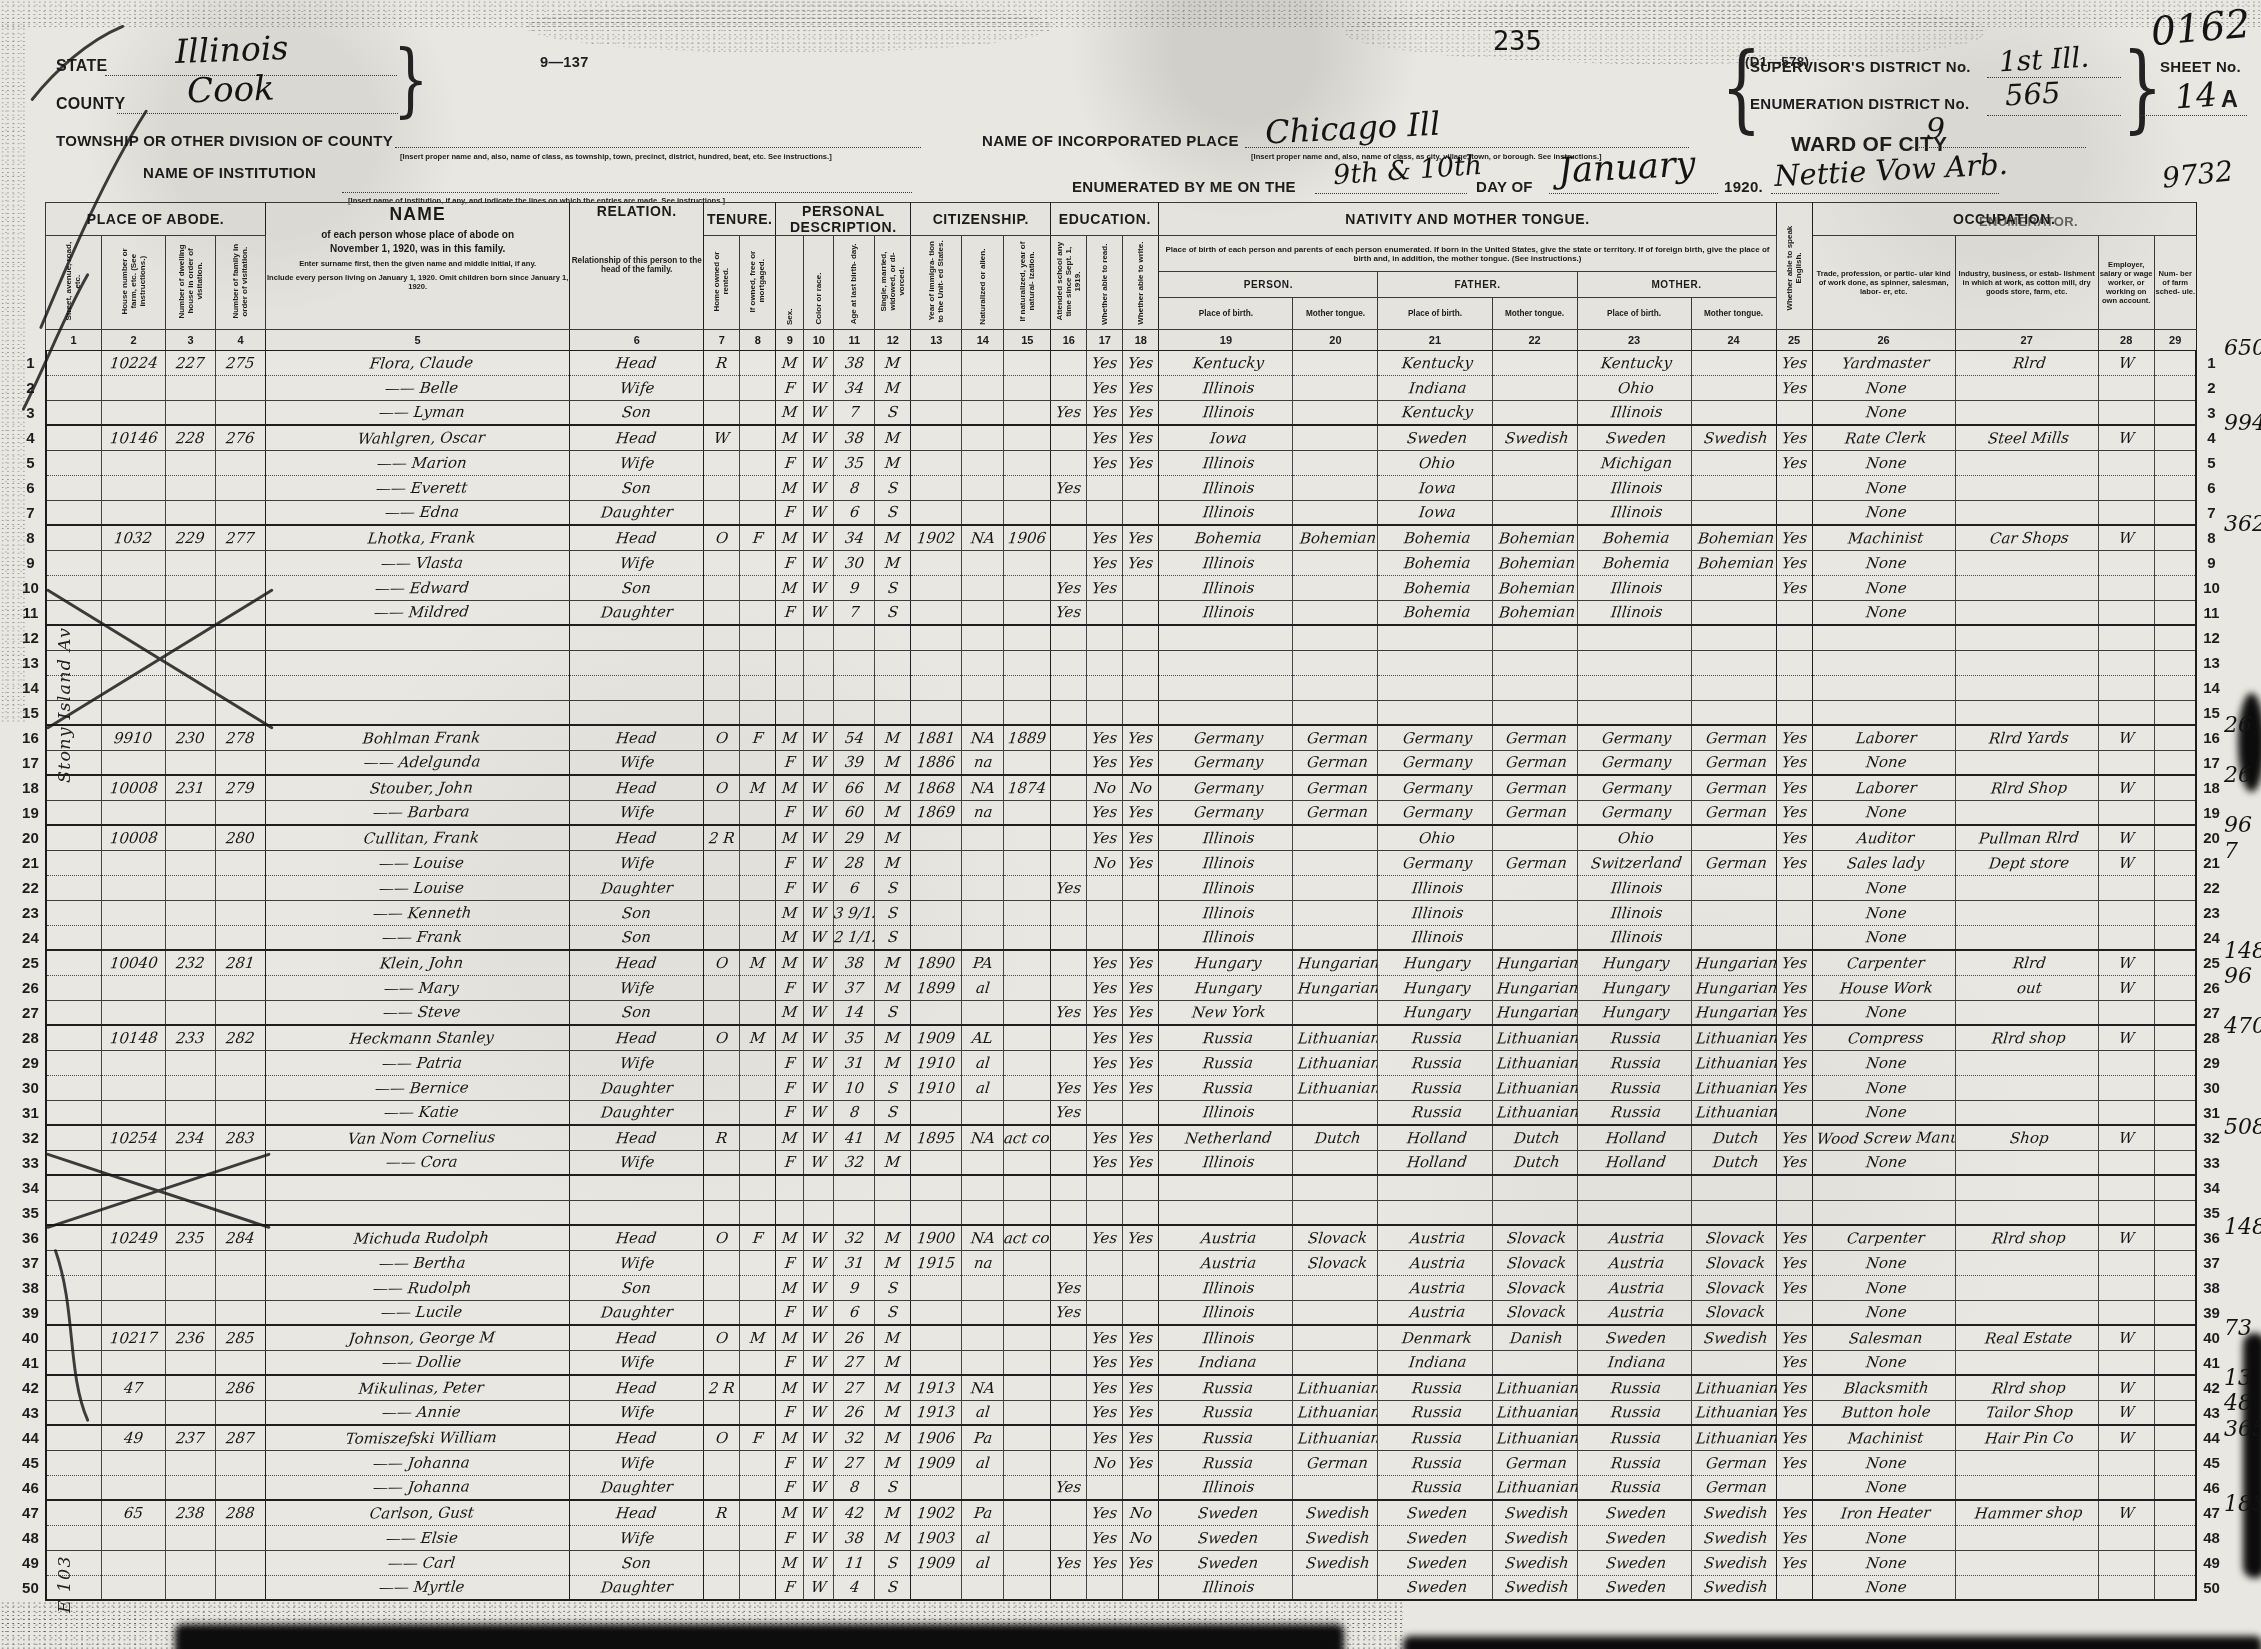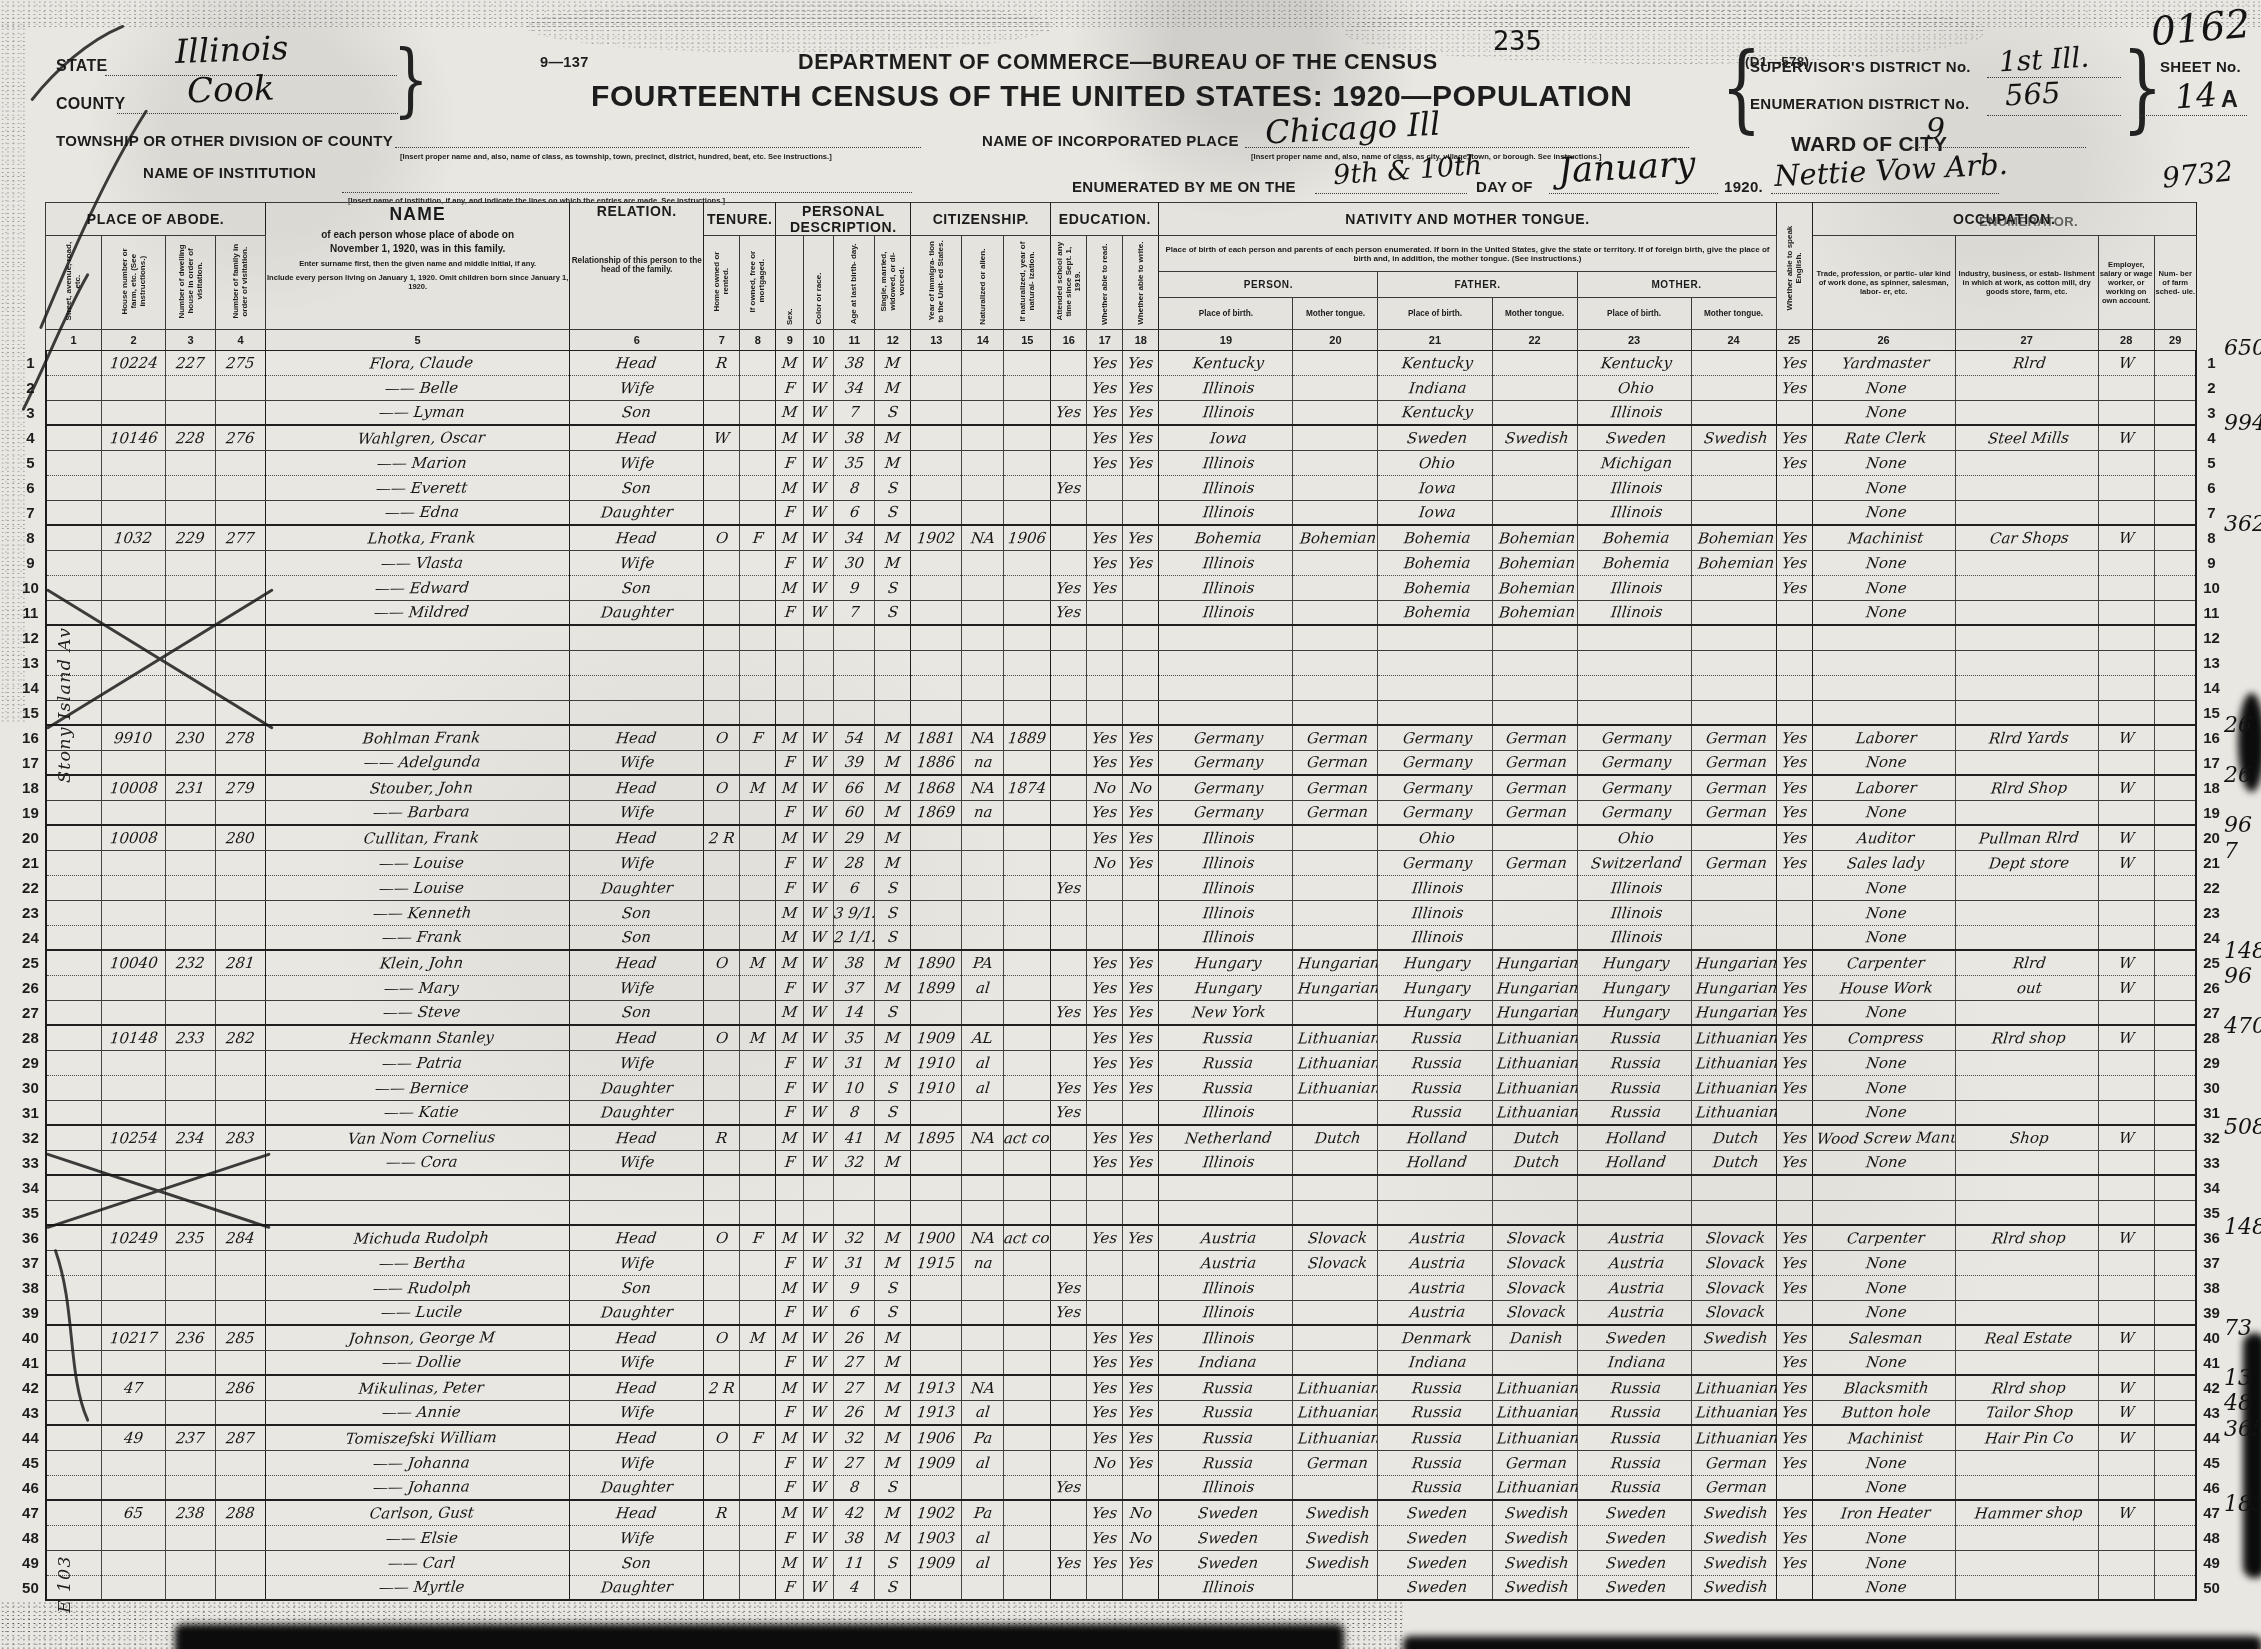--- a/index.html
+++ b/index.html
@@ -90,24 +90,22 @@
 
   <div class="pr" style="left:56px;top:57px;font-size:16px;">STATE</div>
   <div class="hwp" style="left:175px;top:30px;font-size:33px;transform:rotate(-2deg);">Illinois</div>
   <div class="dot" style="left:105px;top:75px;width:292px;"></div>
   <div class="pr" style="left:56px;top:95px;font-size:16px;">COUNTY</div>
   <div class="hwp" style="left:187px;top:69px;font-size:34px;transform:rotate(-2deg);">Cook</div>
   <div class="dot" style="left:117px;top:113px;width:281px;"></div>
   <div class="brace" style="left:393px;top:46px;font-size:56px;transform:scaleY(1.45);">}</div>
 
   <div class="pr" style="left:497px;top:54px;font-size:14.6px;margin-left:43px;">9—137</div>
-  <div class="pr" style="left:798px;top:49px;font-size:21.6px;letter-spacing:0.6px;">DEPARTMENT OF COMMERCE—BUREAU OF THE CENSUS</div>
   <div class="hwp" style="left:1493px;top:24.5px;font-size:27px;font-style:normal;font-family:'DejaVu Sans Mono',monospace;">235</div>
   <div class="pr" style="left:1745px;top:54px;font-size:13.4px;">(D1—578)</div>
-  <div class="pr" style="left:591px;top:79px;font-size:30px;letter-spacing:0.6px;">FOURTEENTH CENSUS OF THE UNITED STATES: 1920—POPULATION</div>
 
   <div class="brace" style="left:1721px;top:50px;font-size:64px;transform:scaleY(1.5);">{</div>
   <div class="pr" style="left:1750px;top:58px;font-size:15px;">SUPERVISOR'S DISTRICT No.</div>
   <div class="hwp" style="left:1999px;top:43px;font-size:28px;transform:rotate(-3deg);">1st Ill.</div>
   <div class="dot" style="left:1987px;top:77px;width:134px;"></div>
   <div class="pr" style="left:1750px;top:95px;font-size:15px;">ENUMERATION DISTRICT No.</div>
   <div class="hwp" style="left:2005px;top:77px;font-size:29px;transform:rotate(-3deg);">565</div>
   <div class="dot" style="left:1987px;top:115px;width:134px;"></div>
   <div class="brace" style="left:2122px;top:50px;font-size:64px;transform:scaleY(1.5);">}</div>
   <div class="pr" style="left:2160px;top:58px;font-size:15px;">SHEET No.</div>

